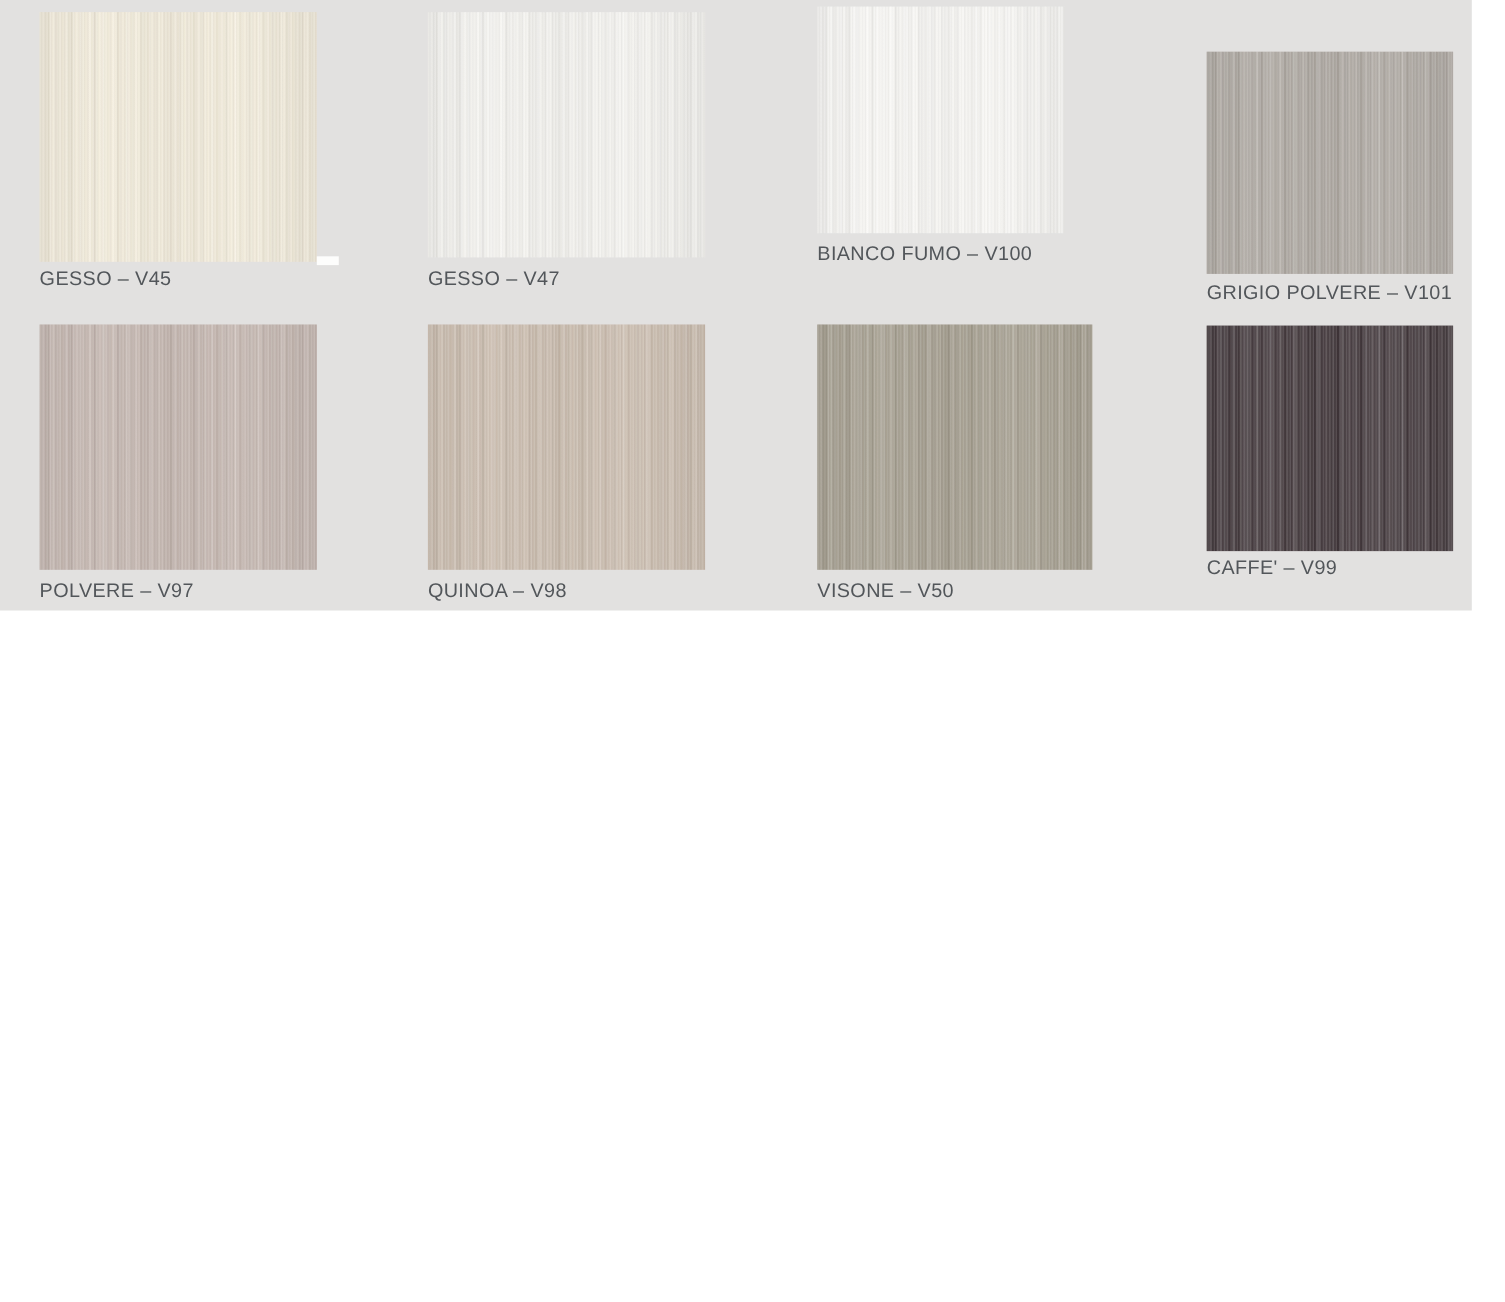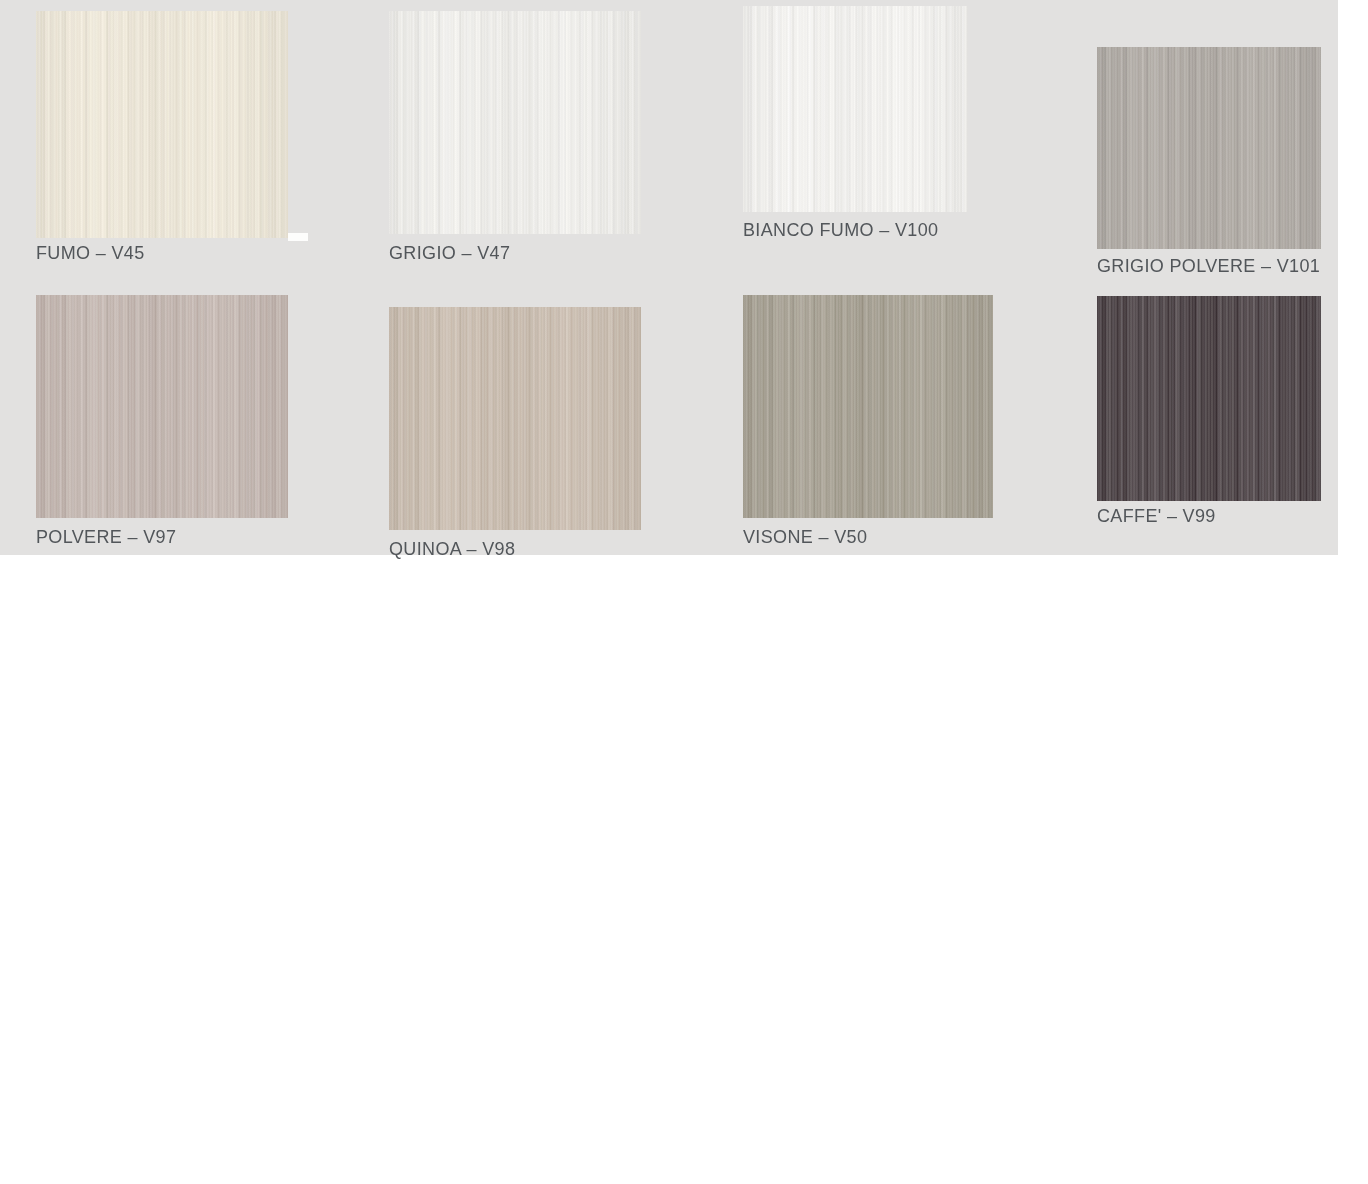--- a/index.html
+++ b/index.html
@@ -85,39 +85,39 @@
     background: #fdfdfc;
   }
 </style>
 </head>
 <body style="background: rgb(255, 255, 255);">
 
 <div id="palette-panel" style="background: rgb(226, 225, 224);">
   <div id="swatch-grid">
       <div class="swatch-cell" style="left: 0px; top: 0px; width: 100%; height: 100%; pointer-events: none;">
         <div class="swatch-chip" style="pointer-events: auto; left: 36px; top: 11px; width: 252px; height: 227px; background-color: rgb(245, 238, 220);"></div>
-        <div class="swatch-label" style="pointer-events: auto; left: 36px; top: 243px; color: rgb(82, 86, 90);">FUMO – V45</div>
+        <div class="swatch-label" style="pointer-events: auto; left: 36px; top: 243px; color: rgb(82, 86, 90);">GESSO – V45</div>
       </div>
       <div class="swatch-cell" style="left: 0px; top: 0px; width: 100%; height: 100%; pointer-events: none;">
         <div class="swatch-chip" style="pointer-events: auto; left: 389px; top: 11px; width: 252px; height: 223px; background-color: rgb(247, 246, 242);"></div>
-        <div class="swatch-label" style="pointer-events: auto; left: 389px; top: 243px; color: rgb(82, 86, 90);">GRIGIO – V47</div>
+        <div class="swatch-label" style="pointer-events: auto; left: 389px; top: 243px; color: rgb(82, 86, 90);">GESSO – V47</div>
       </div>
       <div class="swatch-cell" style="left: 0px; top: 0px; width: 100%; height: 100%; pointer-events: none;">
         <div class="swatch-chip" style="pointer-events: auto; left: 743px; top: 6px; width: 225px; height: 206px; background-color: rgb(251, 250, 247);"></div>
         <div class="swatch-label" style="pointer-events: auto; left: 743px; top: 220px; color: rgb(82, 86, 90);">BIANCO FUMO – V100</div>
       </div>
       <div class="swatch-cell" style="left: 0px; top: 0px; width: 100%; height: 100%; pointer-events: none; margin-top: 36px;">
         <div class="swatch-chip" style="pointer-events: auto; left: 1097px; top: 11px; width: 224px; height: 202px; background-color: rgb(173, 167, 160);"></div>
         <div class="swatch-label" style="pointer-events: auto; left: 1097px; top: 220px; color: rgb(82, 86, 90);">GRIGIO POLVERE – V101</div>
       </div>
       <div class="swatch-cell" style="left: 0px; top: 0px; width: 100%; height: 100%; pointer-events: none;">
         <div class="swatch-chip" style="pointer-events: auto; left: 36px; top: 295px; width: 252px; height: 223px; background-color: rgb(196, 181, 174);"></div>
         <div class="swatch-label" style="pointer-events: auto; left: 36px; top: 527px; color: rgb(82, 86, 90);">POLVERE – V97</div>
       </div>
-      <div class="swatch-cell" style="left: 0px; top: 12px; width: 100%; height: 100%; pointer-events: none;">
+      <div class="swatch-cell" style="left: 0px; top: 0px; width: 100%; height: 100%; pointer-events: none;">
         <div class="swatch-chip" style="pointer-events: auto; left: 389px; top: 295px; width: 252px; height: 223px; background-color: rgb(203, 188, 173);"></div>
         <div class="swatch-label" style="pointer-events: auto; left: 389px; top: 527px; color: rgb(82, 86, 90);">QUINOA – V98</div>
       </div>
       <div class="swatch-cell" style="left: 0px; top: 0px; width: 100%; height: 100%; pointer-events: none; border-radius: 23px;">
         <div class="swatch-chip" style="pointer-events: auto; left: 743px; top: 295px; width: 250px; height: 223px; background-color: rgb(163, 156, 140);"></div>
         <div class="swatch-label" style="pointer-events: auto; left: 743px; top: 527px; color: rgb(82, 86, 90);">VISONE – V50</div>
       </div>
       <div class="swatch-cell" style="left: 0px; top: 0px; width: 100%; height: 100%; pointer-events: none; padding-left: 32px;">
         <div class="swatch-chip" style="pointer-events: auto; left: 1097px; top: 296px; width: 224px; height: 205px; background-color: rgb(58, 47, 51);"></div>
         <div class="swatch-label" style="pointer-events: auto; left: 1097px; top: 506px; color: rgb(82, 86, 90);">CAFFE' – V99</div>

